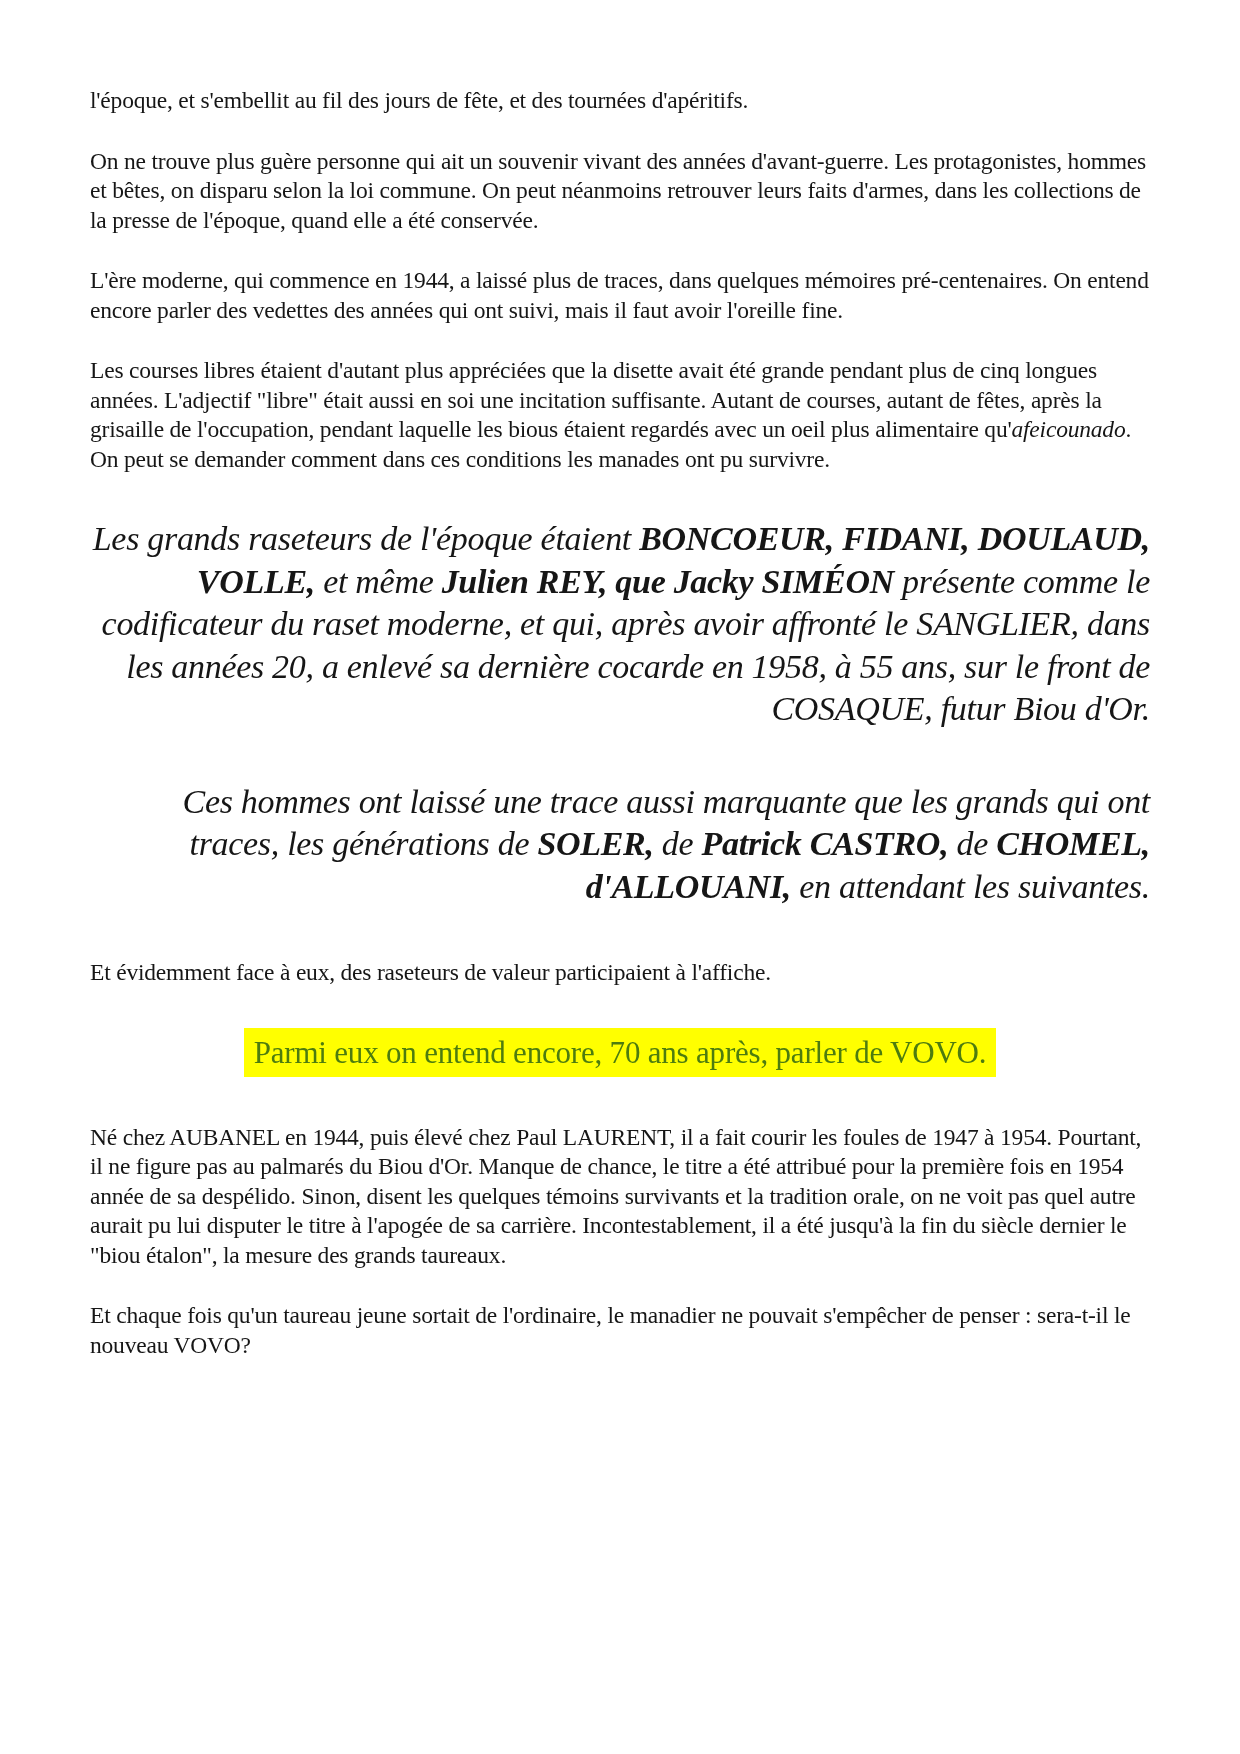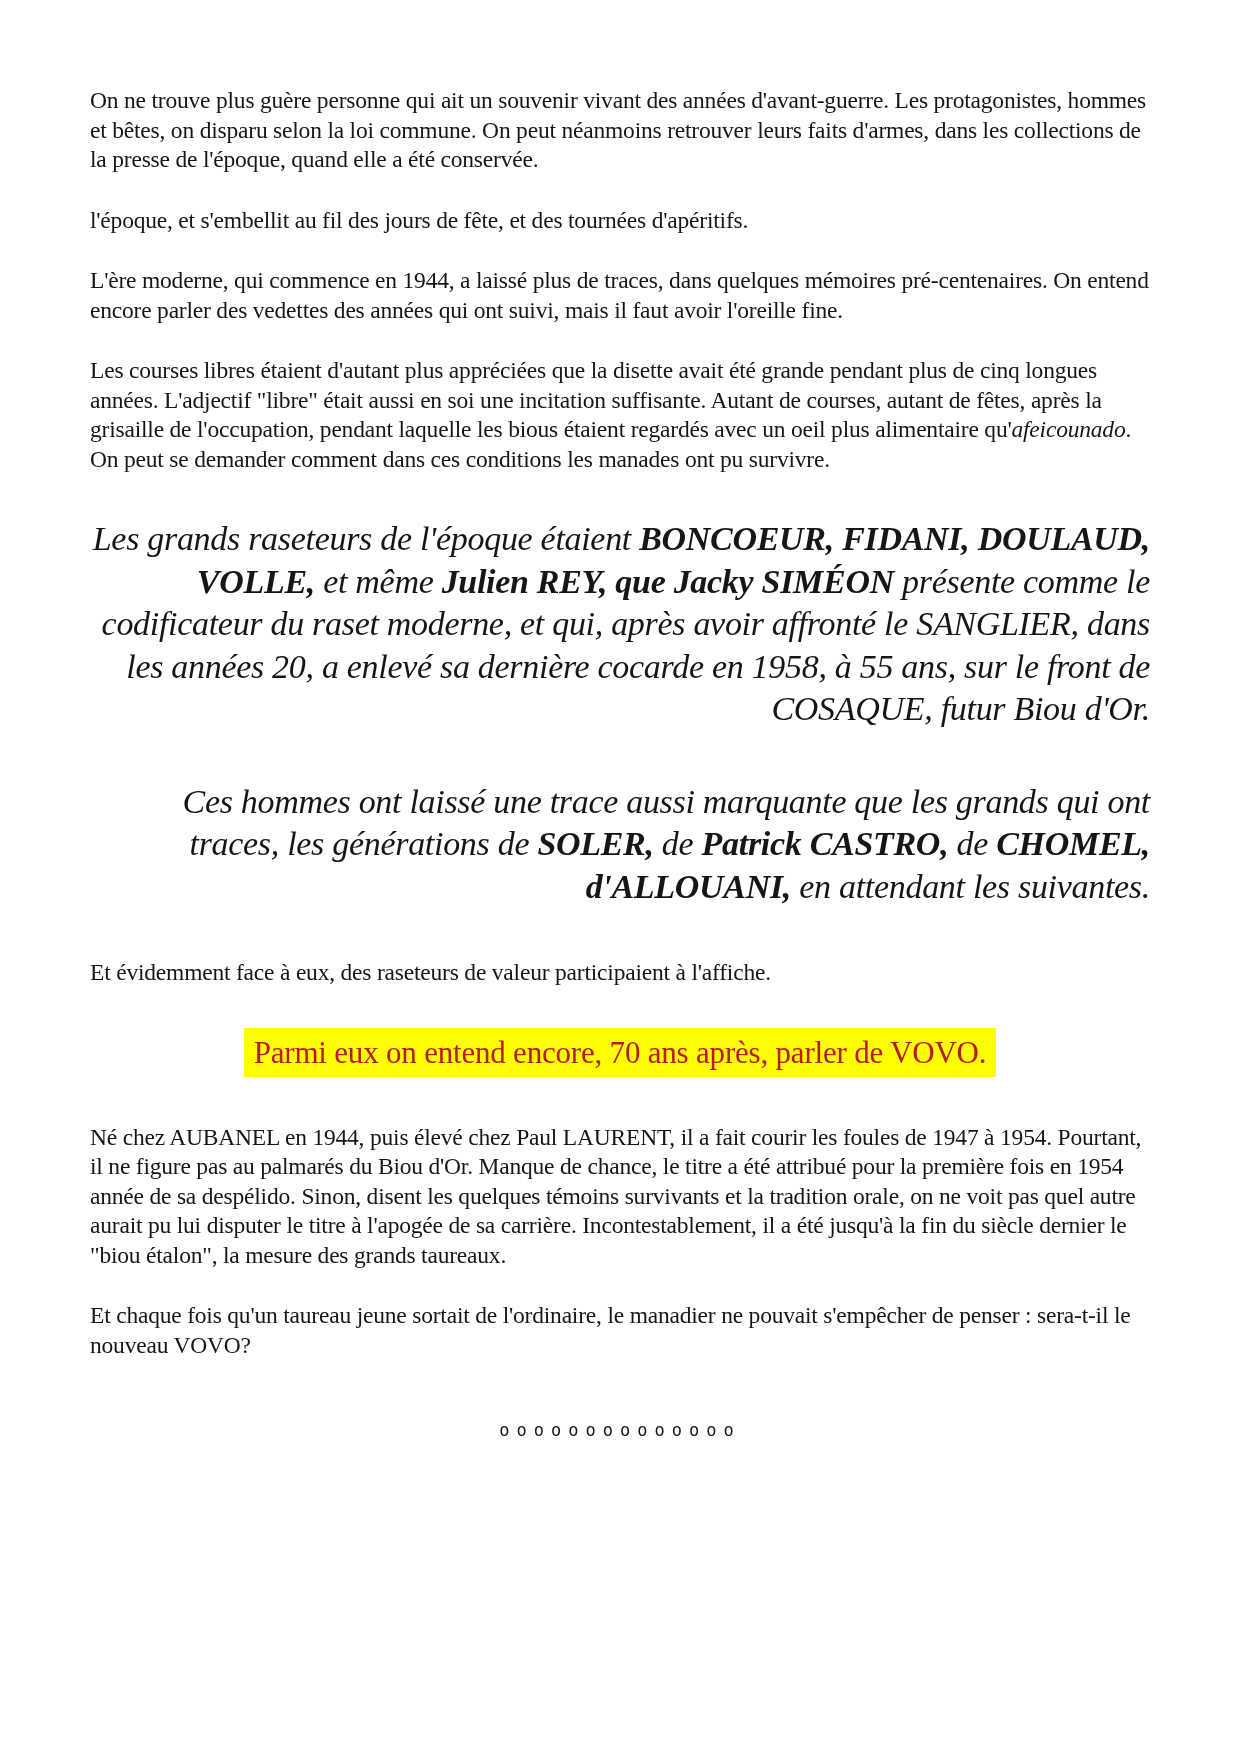--- a/index.html
+++ b/index.html
@@ -41,21 +41,21 @@
   }
   .lead .b { font-weight: 700; }
 
   .hl-line {
     text-align: center;
     margin: 40px 0 46px 0;
   }
   .hl {
     display: inline-block;
     background: #ffff00;
-    color: #b91c1c;
+    color: #4d7c0f;
     font-size: 31px;
     line-height: 49px;
     padding: 0 10px;
     letter-spacing: -0.2px;
   }
 
   .dots {
     text-align: center;
     font-family: "DejaVu Sans Mono", monospace;
     font-size: 17px;
@@ -63,25 +63,24 @@
     color: #161616;
     margin: 60px 0 0 0;
   }
   .center { text-align: center; }
 </style>
 </head>
 <body>
 
 <div class="page">
   <div class="doc-body" id="doc-body">
+      <div class="para"><span>l'époque, et s'embellit au fil des jours de fête, et des tournées d'apéritifs.</span></div>
       <div class="para"><span>On ne trouve plus guère personne qui ait un souvenir vivant des années d'avant-guerre. Les protagonistes, hommes et bêtes, on disparu selon la loi commune. On peut néanmoins retrouver leurs faits d'armes, dans les collections de la presse de l'époque, quand elle a été conservée.</span></div>
-      <div class="para"><span>l'époque, et s'embellit au fil des jours de fête, et des tournées d'apéritifs.</span></div>
       <div class="para"><span>L'ère moderne, qui commence en 1944, a laissé plus de traces, dans quelques mémoires pré-centenaires. On entend encore parler des vedettes des années qui ont suivi, mais il faut avoir l'oreille fine.</span></div>
       <div class="para"><span>Les courses libres étaient d'autant plus appréciées  que la disette avait été grande pendant plus de cinq longues années. L'adjectif "libre" était aussi en soi une incitation suffisante. Autant de courses, autant de fêtes, après la grisaille de l'occupation, pendant laquelle les bious étaient regardés avec un oeil plus alimentaire qu'</span><span class="i">afeicounado</span><span>. On peut se demander comment dans ces conditions les manades ont pu survivre.</span></div>
       <div class="lead"><span>Les grands  raseteurs de l'époque étaient </span><span class="b">BONCOEUR, FIDANI, DOULAUD, VOLLE,</span><span> et même </span><span class="b">Julien REY, que Jacky SIMÉON</span><span> présente comme le codificateur du raset moderne, et qui, après avoir affronté le SANGLIER, dans les années 20, a enlevé sa dernière cocarde en 1958, à 55 ans, sur le front de COSAQUE, futur Biou d'Or.</span></div>
       <div class="lead"><span>Ces hommes ont laissé une trace aussi marquante que les grands qui ont traces, les générations de </span><span class="b">SOLER,</span><span> de </span><span class="b">Patrick CASTRO,</span><span> de </span><span class="b">CHOMEL, d'ALLOUANI,</span><span> en attendant les suivantes.</span></div>
       <div class="para"><span>Et évidemment face à eux, des raseteurs de valeur participaient à l'affiche.</span></div>
       <div class="hl-line center"><span class="hl"><span>Parmi eux on entend encore, 70 ans après, parler de VOVO.</span></span></div>
       <div class="para"><span>Né chez AUBANEL en 1944, puis élevé chez Paul LAURENT, il a fait courir les foules de 1947 à 1954. Pourtant, il ne figure pas au palmarés du Biou d'Or. Manque de chance, le titre a été attribué pour la première fois en 1954 année de sa despélido. Sinon, disent les quelques témoins survivants et la tradition orale, on ne voit pas quel autre aurait pu lui disputer le titre à l'apogée de sa carrière. Incontestablement, il a été jusqu'à la fin du siècle dernier le "biou étalon", la mesure des grands taureaux.</span></div>
       <div class="para"><span>Et chaque fois qu'un taureau jeune sortait de l'ordinaire, le manadier ne pouvait s'empêcher de penser : sera-t-il le nouveau VOVO?</span></div>
-      <div class="dots center"><span>oooooooooooooo</span></div>
     </div>
 </div>
 
 </body></html>

